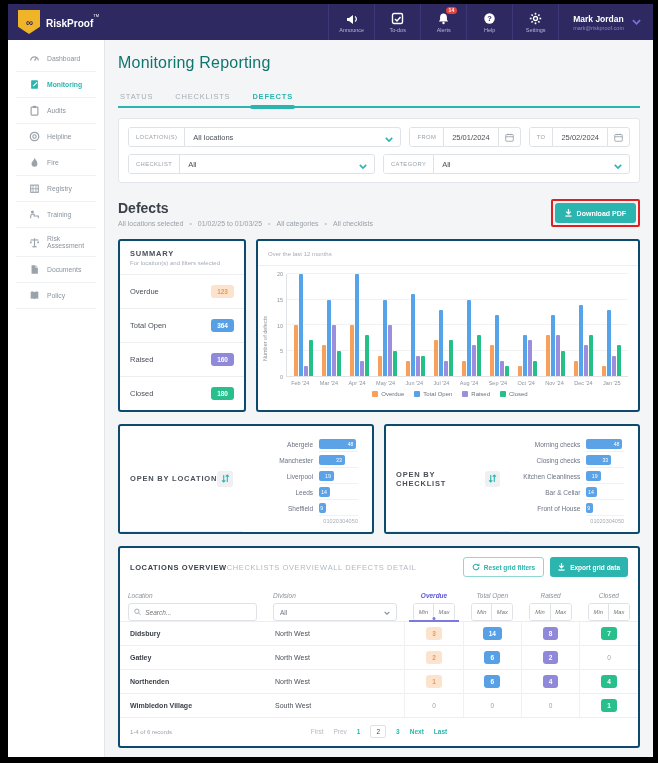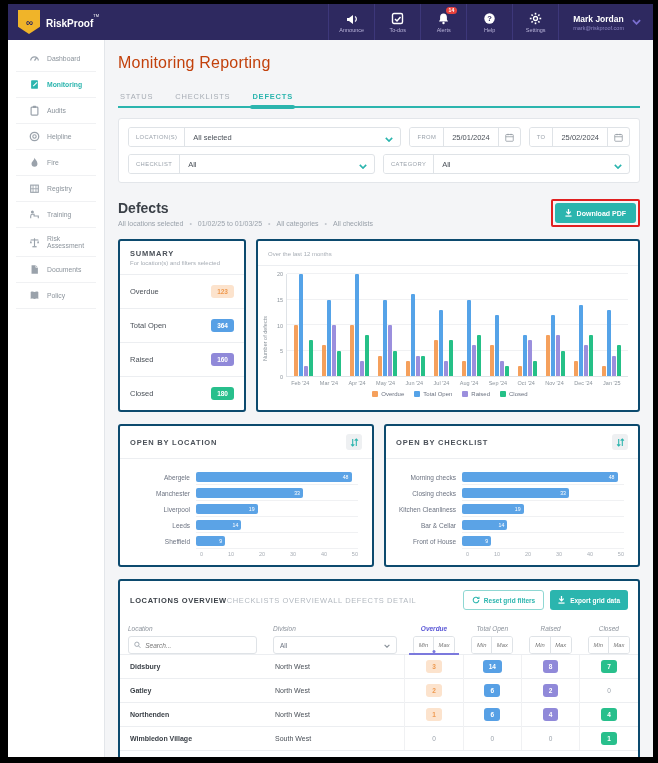--- a/index.html
+++ b/index.html
@@ -28,21 +28,21 @@
   .shell { display:flex; flex:1; min-height:0; }
   .sidebar { width:97px; background:#fff; border-right:1px solid #e3e6ea; padding-top:6px; flex:0 0 auto; }
   .side-item { display:flex; align-items:center; gap:7px; padding:7px 0 7px 13px; margin:0 8px; border-bottom:1px solid #f0f1f3; cursor:pointer; }
   .side-item svg { width:11px; height:11px; flex:0 0 auto; }
   .side-item .s-lbl { font-size:6.8px; color:#8c949c; }
   .side-item.active .s-lbl { color:#2bb5ae; font-weight:bold; }
   .side-item { color:#9aa2ab; }
   .side-item.active { color:#2bb5ae; }
 
   .main { flex:1; min-width:0; padding:14px 13px 0 13px; overflow:hidden; }
-  .page-title { font-size:16px; color:#c2410c; font-weight:normal; letter-spacing:.2px; }
+  .page-title { font-size:16px; color:#0f766e; font-weight:normal; letter-spacing:.2px; }
 
   .tabs { display:flex; gap:18px; margin-top:14px; border-bottom:2px solid #2bb5ae; }
   .tab { font-size:7.5px; letter-spacing:.8px; color:#a7adb5; padding:6px 2px 5px; cursor:pointer; position:relative; }
   .tab.active { color:#2bb5ae; font-weight:bold; }
   .tab.active:after { content:""; position:absolute; left:0; right:0; bottom:-3px; height:4px; background:#2bb5ae; border-radius:2px; }
 
   
   .filter-card { background:#fff; border:1px solid #e3e6ea; border-radius:3px; margin-top:10px; padding:8px 9px; display:flex; flex-direction:column; gap:7px; }
   .f-row { display:flex; gap:8px; }
   .ctrl { display:flex; align-items:center; border:1px solid #dfe3e7; border-radius:3px; background:#fff; height:20px; overflow:hidden; }
@@ -93,21 +93,21 @@
   .groups { position:absolute; inset:0; display:flex; align-items:flex-end; justify-content:space-around; padding:0 2px; }
   .bar-group { display:flex; align-items:flex-end; gap:1px; height:100%; }
   .bar { width:4px; border-radius:1px 1px 0 0; }
   .x-labels { display:flex; justify-content:space-around; padding:3px 2px 0 14px; }
   .x-label { font-size:5.5px; color:#8c949c; white-space:nowrap; }
   .legend { display:flex; justify-content:center; gap:10px; padding:5px 0 7px; }
   .legend-item { display:flex; align-items:center; gap:3px; font-size:6px; color:#6b7280; }
   .legend-swatch { width:6px; height:6px; border-radius:1px; }
 
   
-  .hbar-card { flex:1; min-width:0; display:flex; flex-direction:column; }
+  .hbar-card { flex:1; min-width:0; display:flex; flex-direction:row; }
   .hbar-head { display:flex; justify-content:space-between; align-items:center; padding:8px 10px; border-bottom:1px solid #eceef1; }
   .sort-btn { width:16px; height:16px; background:#eef0f2; border-radius:3px; display:flex; align-items:center; justify-content:center; color:#2bb5ae; cursor:pointer; border:none; }
   .hbar-body { flex:1; padding:10px 14px 4px 4px; display:flex; flex-direction:column; }
   .hbar-rows { flex:1; display:flex; flex-direction:column; justify-content:space-around; }
   .hbar-row { display:flex; align-items:center; }
   .hbar-cat { width:72px; text-align:right; padding-right:6px; font-size:6.5px; color:#6b7280; flex:0 0 auto; }
   .hbar-track { flex:1; border-bottom:1px solid #f0f1f3; position:relative; height:16px; display:flex; align-items:center; }
   .hbar-bar { height:10px; background:#5ba3e6; border-radius:2px; display:flex; align-items:center; justify-content:flex-end; }
   .hbar-val { color:#fff; font-size:5.2px; padding-right:3px; }
   .hbar-xaxis { display:flex; justify-content:space-between; margin:2px 0 4px 76px; }
@@ -304,21 +304,21 @@
       <div class="tabs" id="page-tabs">
             <div class="tab">STATUS</div>
             <div class="tab">CHECKLISTS</div>
             <div class="tab active">DEFECTS</div>
           </div>
 
       <section class="filter-card">
         <div class="f-row">
           <div class="ctrl loc">
             <span class="ctrl-label">LOCATION(S)</span>
-            <span class="ctrl-value">All selected</span>
+            <span class="ctrl-value">All locations</span>
             <span class="ctrl-chev"><svg width="8" height="5" viewBox="0 0 10 6">
                     <path d="M1 1l4 4 4-4" fill="none" stroke="currentColor" stroke-width="2"></path>
                   </svg></span>
           </div>
           <div class="ctrl date">
             <span class="ctrl-label">FROM</span>
             <span class="ctrl-value">25/01/2024</span>
             <span class="ctrl-cal">
                   <svg width="9" height="9" viewBox="0 0 12 12">
                     <rect x="1" y="2" width="10" height="9" rx="1" fill="none" stroke="currentColor"></rect>

